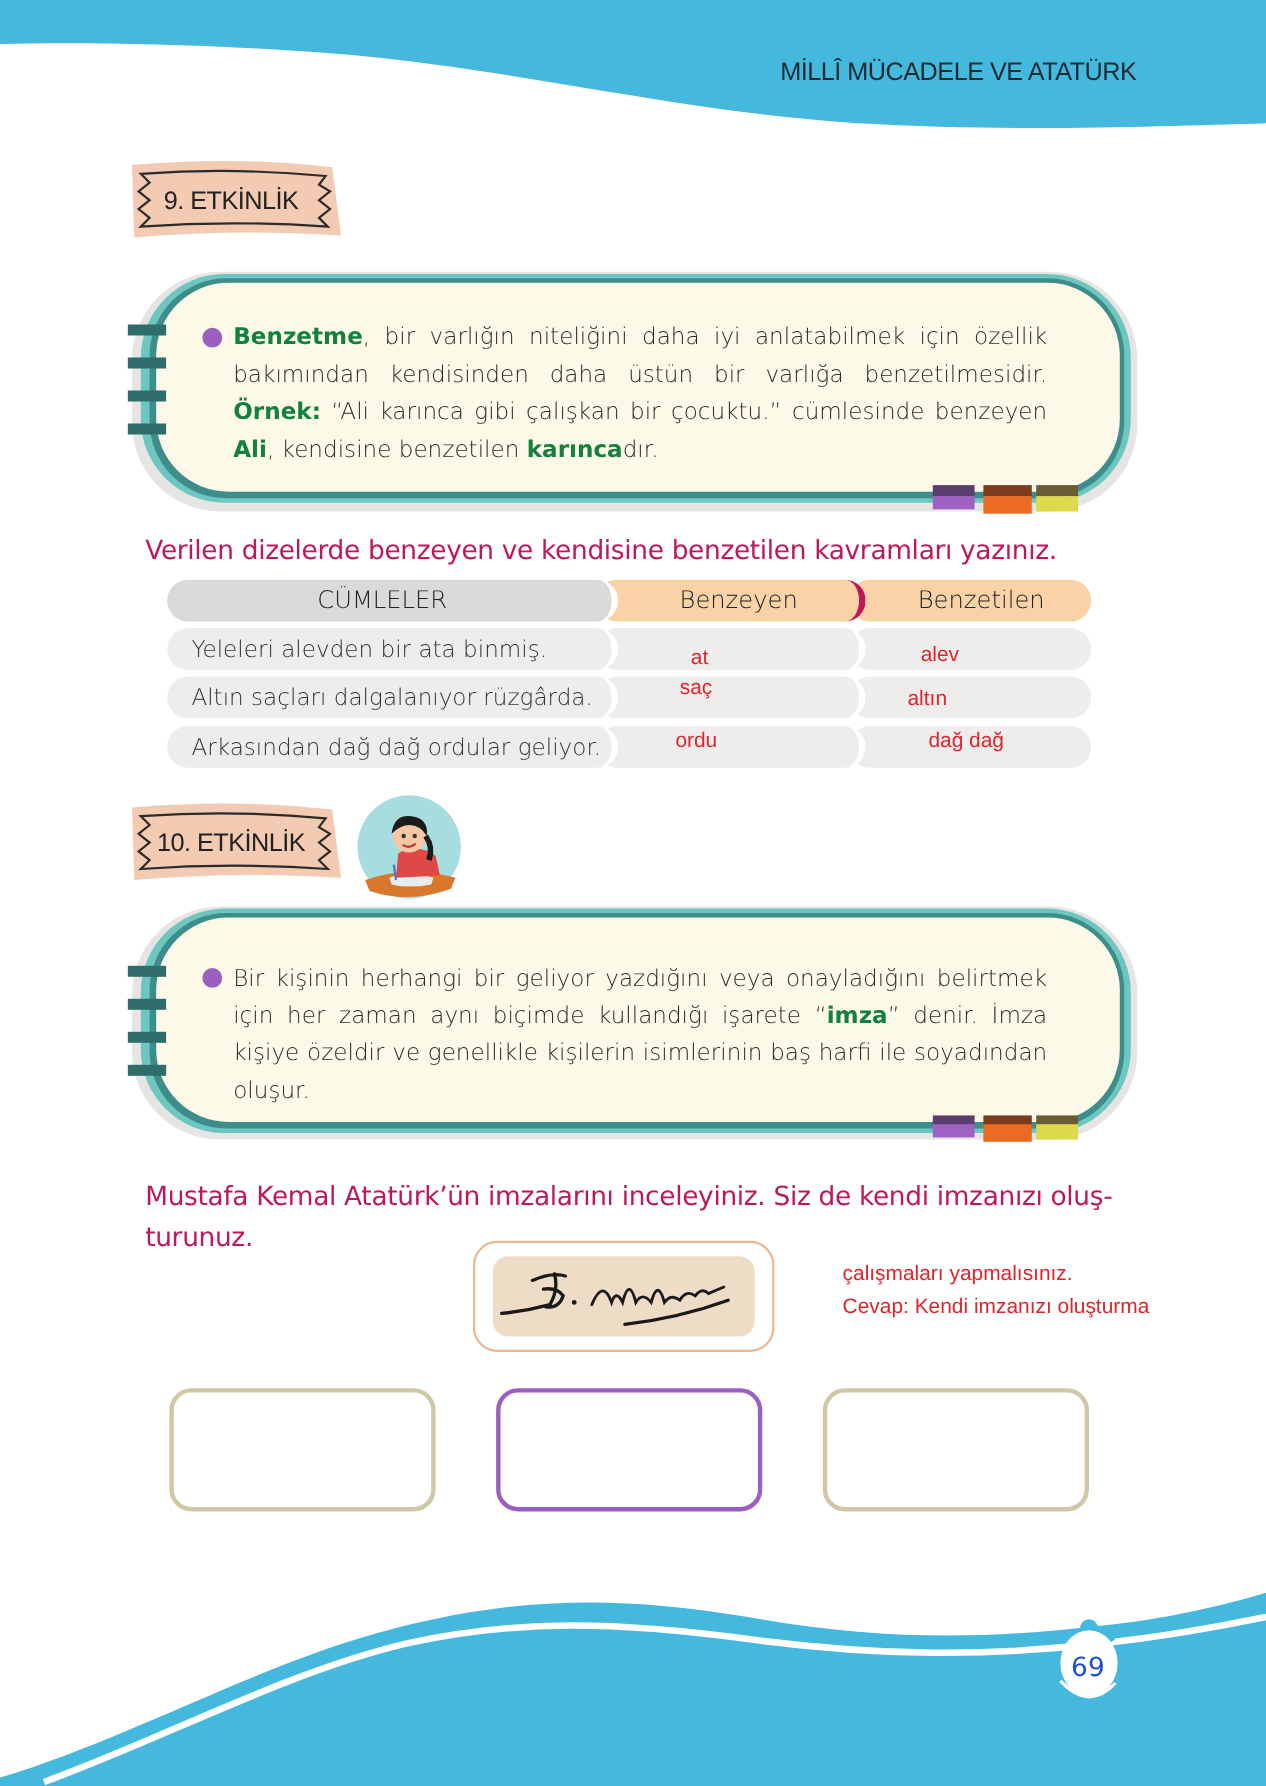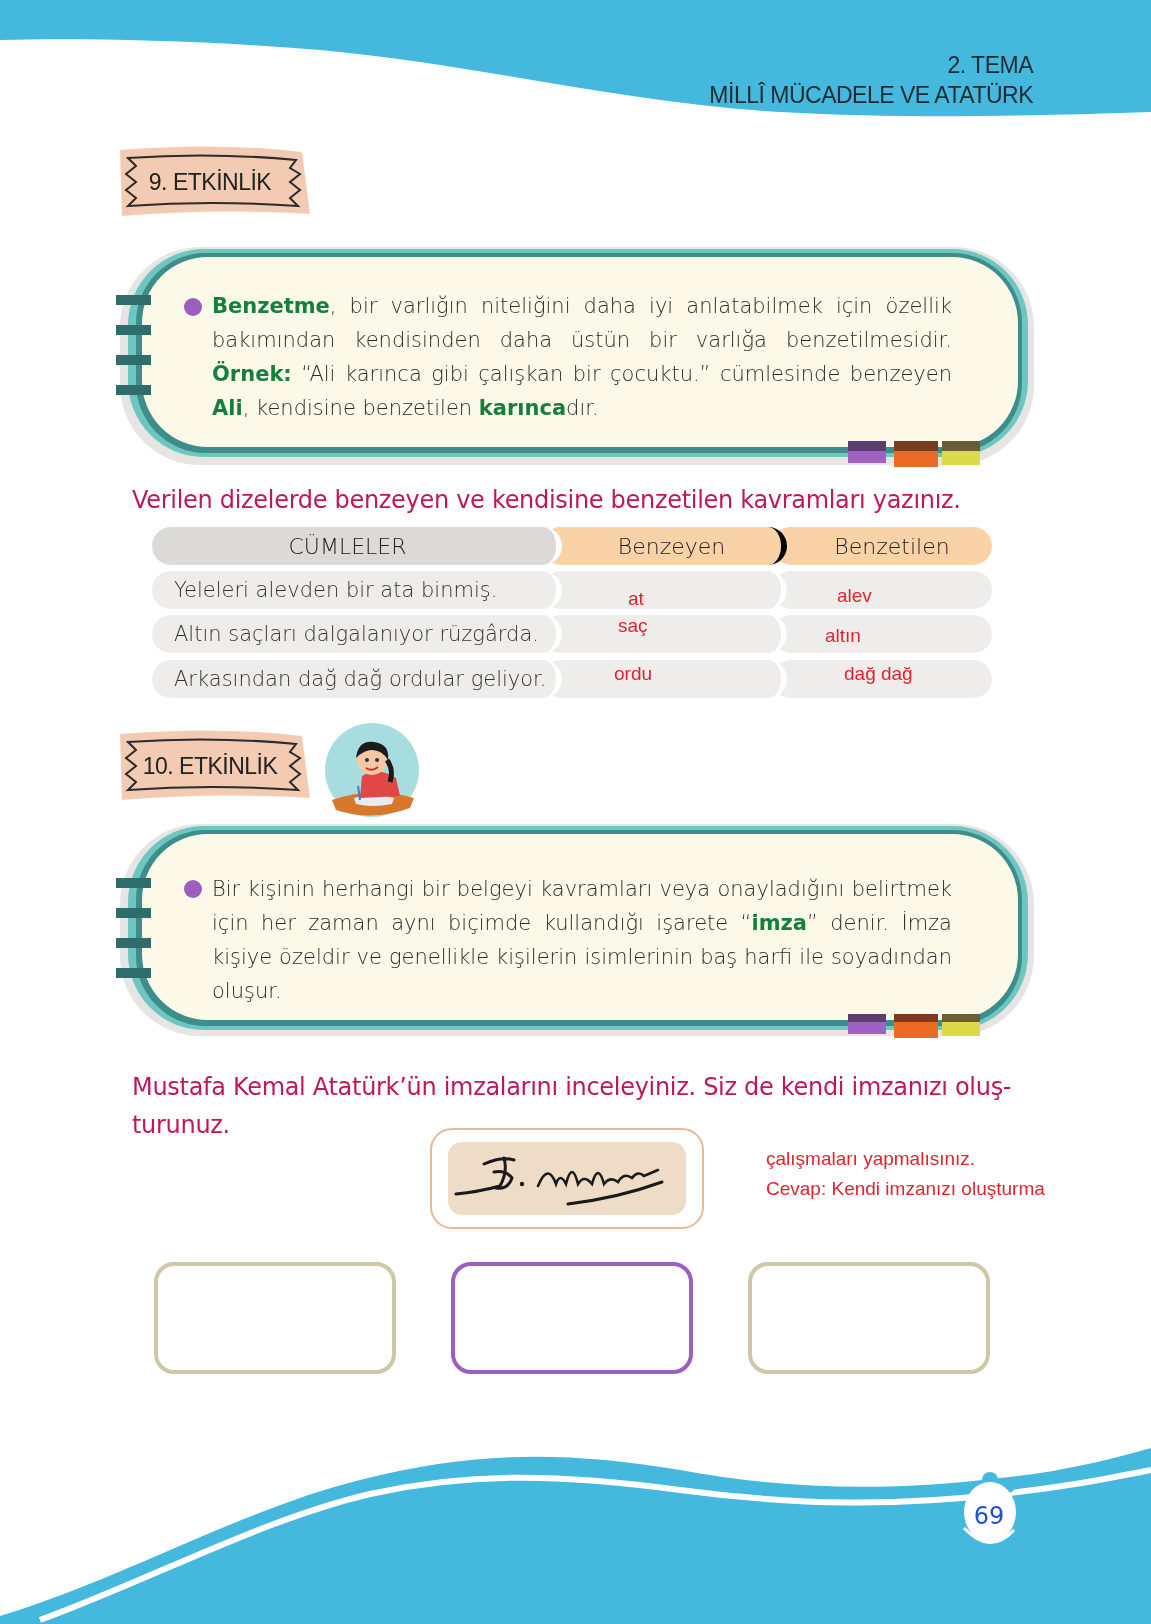--- a/index.html
+++ b/index.html
@@ -50,21 +50,20 @@
   .page-num { position: absolute; left: 964px; top: 1496px; width: 50px; height: 40px; display: flex; align-items: center; justify-content: center; font-family: "DejaVu Sans", sans-serif; font-size: 24px; color: #1d4ed8; }
 </style>
 </head>
 <body>
 
 <svg class="top-wave" viewBox="0 0 1151 125" preserveAspectRatio="none">
   <path d="M0,0 L1151,0 L1151,112 C1050,115 920,120 780,112 C620,102 480,65 320,50 C200,40 80,38 0,40 Z" fill="#45b8dd"></path>
 </svg>
 
 <div class="theme-header">
-  <div class="l1">2. TEMA</div>
   <div class="l2">MİLLÎ MÜCADELE VE ATATÜRK</div>
 </div>
 
 <div class="ribbon" style="left:116px; top:144px;">
   <svg width="196" height="76" viewBox="0 0 196 76">
     <path d="M4,6 Q100,-2 186,8 L194,70 Q100,64 6,72 Z" fill="#f3cbb2"></path>
     <path d="M12,14 Q96,8 180,16 L174,24 L184,30 L174,38 L184,46 L174,54 L182,62 Q96,56 12,62 L20,54 L10,46 L20,38 L10,30 L20,22 Z" fill="#f3cbb2" stroke="#2b2b2b" stroke-width="2"></path>
   </svg>
   <div class="label">9. ETKİNLİK</div>
 </div>
@@ -94,21 +93,21 @@
     <b>Örnek:</b><span> “Ali karınca gibi çalışkan bir çocuktu.” cümlesinde benzeyen </span><b>Ali</b><span>, kendisine benzetilen </span><b>karınca</b><span>dır.</span>
   </div>
 </div>
 
 <div class="instruction" style="left:132px; top:486px;">Verilen dizelerde benzeyen ve kendisine benzetilen kavramları yazınız.</div>
 
 <div class="tbl-row" style="top:527px;">
   <div class="pill head-peach" style="left:620px; width:220px;">
     <span class="txt" style="padding-left:20px;">Benzetilen</span>
   </div>
-  <div class="pill head-peach" style="left:390px; width:245px; border-right:6px solid #000000;">
+  <div class="pill head-peach" style="left:390px; width:245px; border-right:6px solid #be185d;">
     <span class="txt" style="padding-left:20px;">Benzeyen</span>
   </div>
   <div class="pill head-gray" style="left:0; width:410px; border-right:6px solid #fff;">
     <span class="txt" style="padding-right:13px;">CÜMLELER</span>
   </div>
 </div>
 
 <div class="tbl-row" style="top:571px;">
   <div class="pill body" style="left:620px; width:220px;"></div>
   <div class="pill body" style="left:390px; width:245px; border-right:6px solid #fff;"></div>
@@ -173,21 +172,21 @@
     <rect x="0" y="146" width="35" height="10" fill="#2f6d6b"></rect>
     <rect x="732" y="192" width="38" height="10" fill="#5b3e6e"></rect>
     <rect x="732" y="200" width="38" height="12" fill="#9f62c4"></rect>
     <rect x="778" y="192" width="44" height="10" fill="#7a3b1e"></rect>
     <rect x="778" y="200" width="44" height="16" fill="#ec6b22"></rect>
     <rect x="826" y="192" width="38" height="10" fill="#6a5d36"></rect>
     <rect x="826" y="200" width="38" height="14" fill="#dcd94a"></rect>
   </svg>
   <div class="bullet" style="left:68px; top:58px;"></div>
   <div class="info-text" style="left:96px; top:50px; width:740px;">
-    <span>Bir kişinin herhangi bir belgeyi kavramları veya onayladığını belirtmek için her zaman aynı biçimde kullandığı işarete “</span><b>imza</b><span>” denir. İmza kişiye özeldir ve genellikle kişilerin isimlerinin baş harfi ile soyadından oluşur.</span>
+    <span>Bir kişinin herhangi bir geliyor yazdığını veya onayladığını belirtmek için her zaman aynı biçimde kullandığı işarete “</span><b>imza</b><span>” denir. İmza kişiye özeldir ve genellikle kişilerin isimlerinin baş harfi ile soyadından oluşur.</span>
   </div>
 </div>
 
 <div class="instruction" style="left:132px; top:1068px; line-height:38px;">
   <div>Mustafa Kemal Atatürk’ün imzalarını inceleyiniz. Siz de kendi imzanızı oluş-</div>
   <div>turunuz.</div>
 </div>
 
 <div class="signature-frame">
   <div class="signature-inner">

